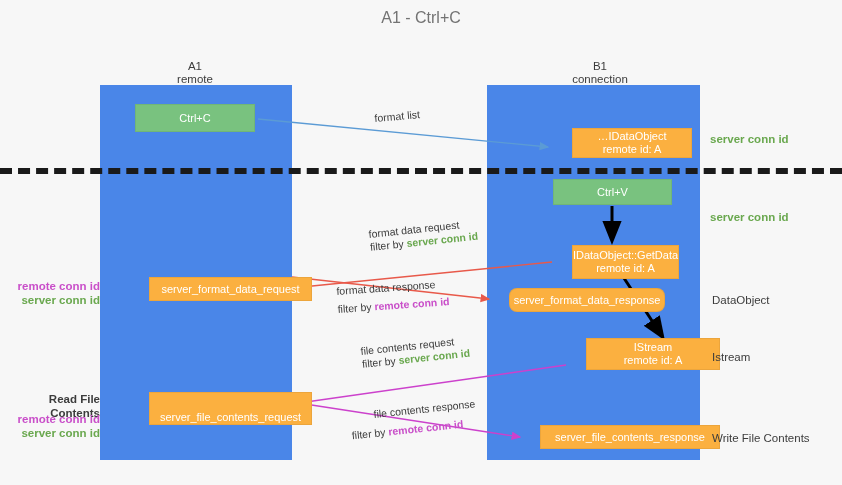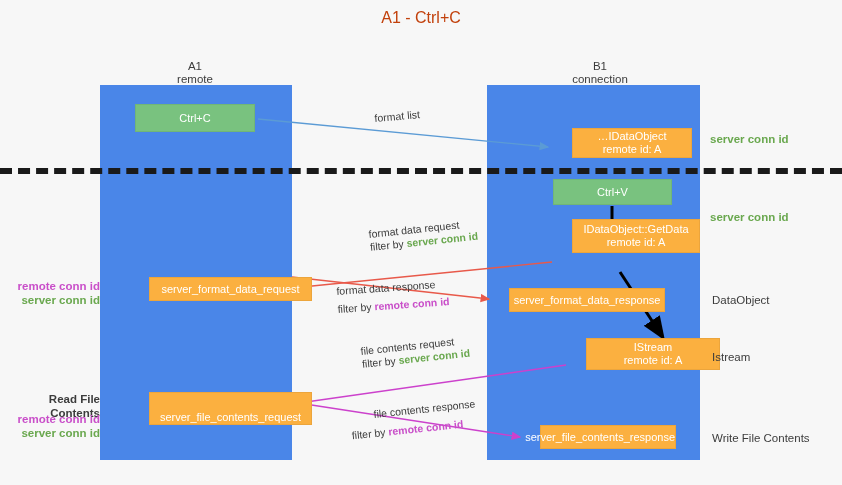--- a/index.html
+++ b/index.html
@@ -8,21 +8,21 @@
     background:#f7f7f7;
     font-family:"Liberation Sans","DejaVu Sans",sans-serif;
     overflow:hidden;
     position:relative;
   }
   #stage{position:absolute;left:0;top:0;width:842px;height:485px;}
   .abs{position:absolute;}
 
   #title{
     left:0;top:8px;width:842px;text-align:center;
-    font-size:16px;line-height:20px;color:#c2410c;
+    font-size:16px;line-height:20px;color:#737373;
   }
 
   .col-head{
     text-align:center;font-size:11.5px;line-height:13px;color:#3c3c3c;
   }
 
   .lane{background:#4a86e8;}
 
   .node{
     box-sizing:border-box;
@@ -118,35 +118,35 @@
 
   <div class="abs node orange" style="left:552px;top:128px;width:120px;height:30px;">
     <div>…IDataObject</div>
     <div class="l2">remote id: A</div>
   </div>
 
   <div class="abs node green" style="left:553px;top:179px;width:119px;height:26px;">
     <div>Ctrl+V</div>
   </div>
 
-  <div class="abs node orange" style="left:552px;top:219px;width:128px;height:34px;">
+  <div class="abs node orange" style="left:552px;top:245px;width:107px;height:34px;">
     <div>IDataObject::GetData</div>
     <div class="l2">remote id: A</div>
   </div>
 
   <div class="abs node orange" style="left:566px;top:338px;width:134px;height:32px;">
     <div>IStream</div>
     <div class="l2">remote id: A</div>
   </div>
 
-  <div class="abs node orange" style="left:489px;top:288px;width:156px;height:24px;">
+  <div class="abs node orange" style="left:489px;top:288px;width:156px;height:24px;border-radius:8px;">
     <div>server_format_data_response</div>
   </div>
 
-  <div class="abs node orange" style="left:520px;top:425px;width:136px;height:24px;align-items:flex-end;">
+  <div class="abs node orange" style="left:520px;top:425px;width:180px;height:24px;">
     <div>server_file_contents_response</div>
   </div>
 
   <div class="abs edge-label" style="left:374px;top:112px;transform:rotate(-5deg);transform-origin:left top;">
     <span>format list</span>
   </div>
 
   <div class="abs edge-label" style="left:368px;top:228px;transform:rotate(-6deg);transform-origin:left top;">
     <div>format data request</div>
     <div>

